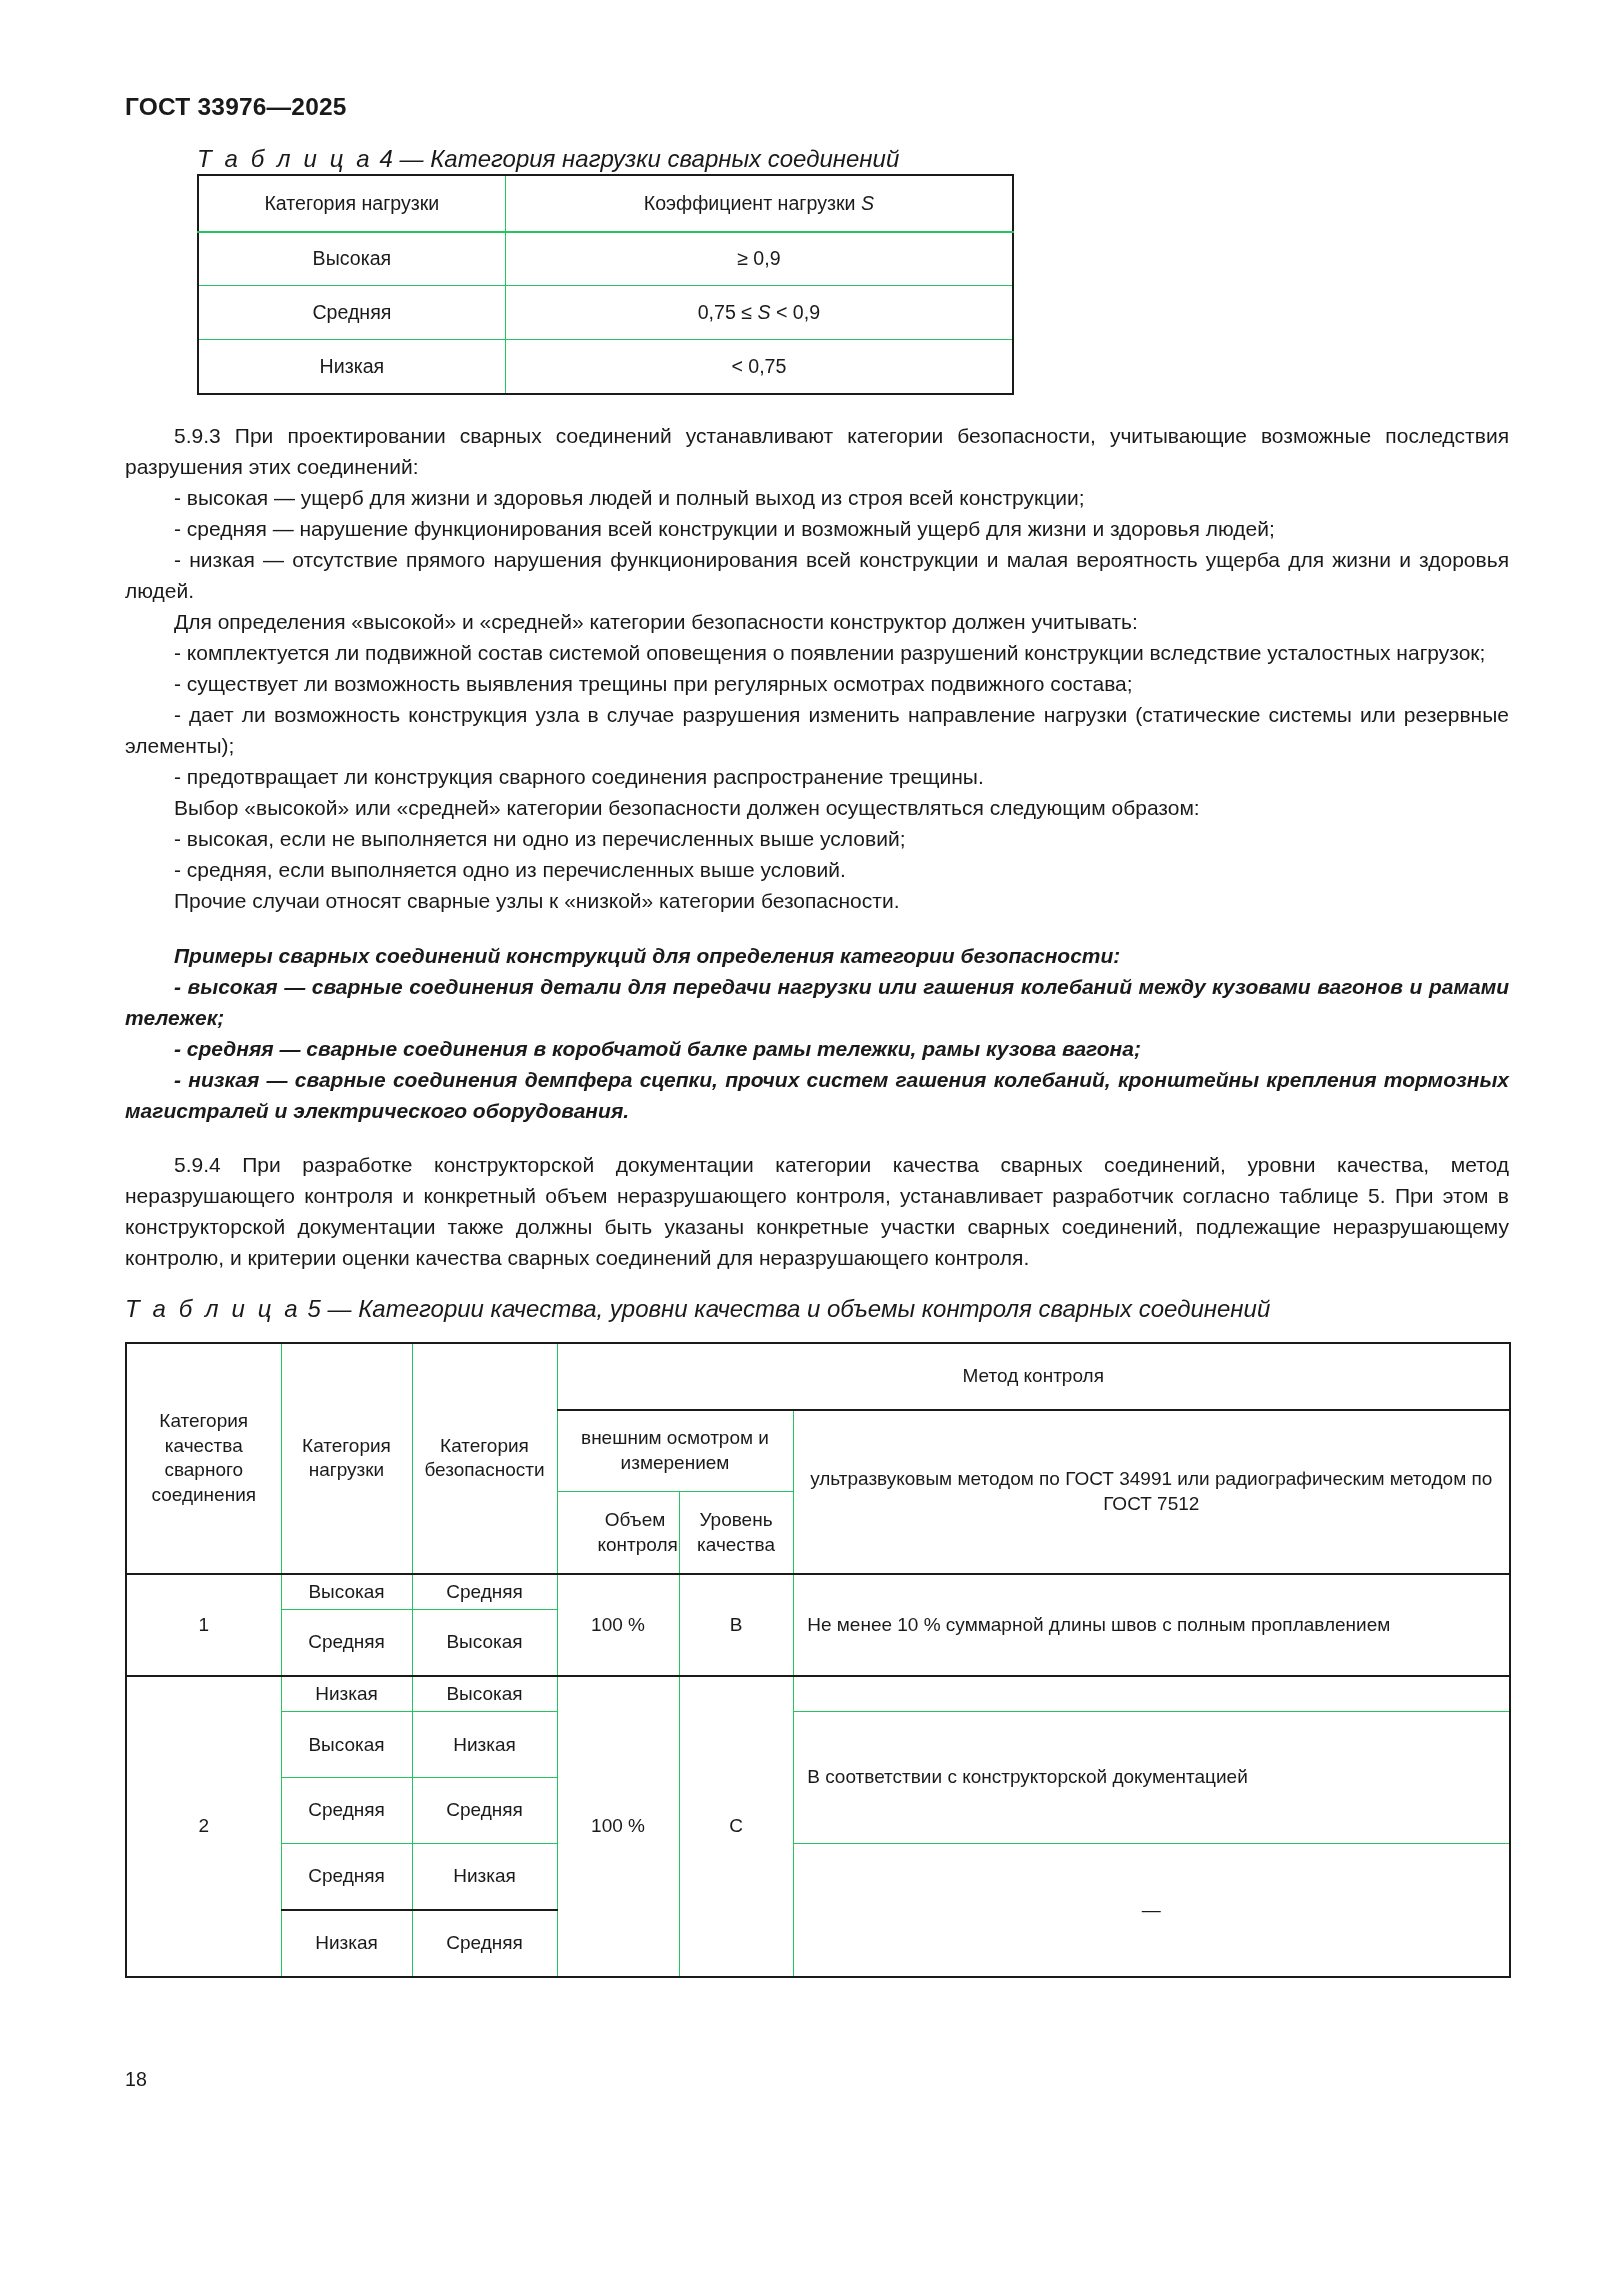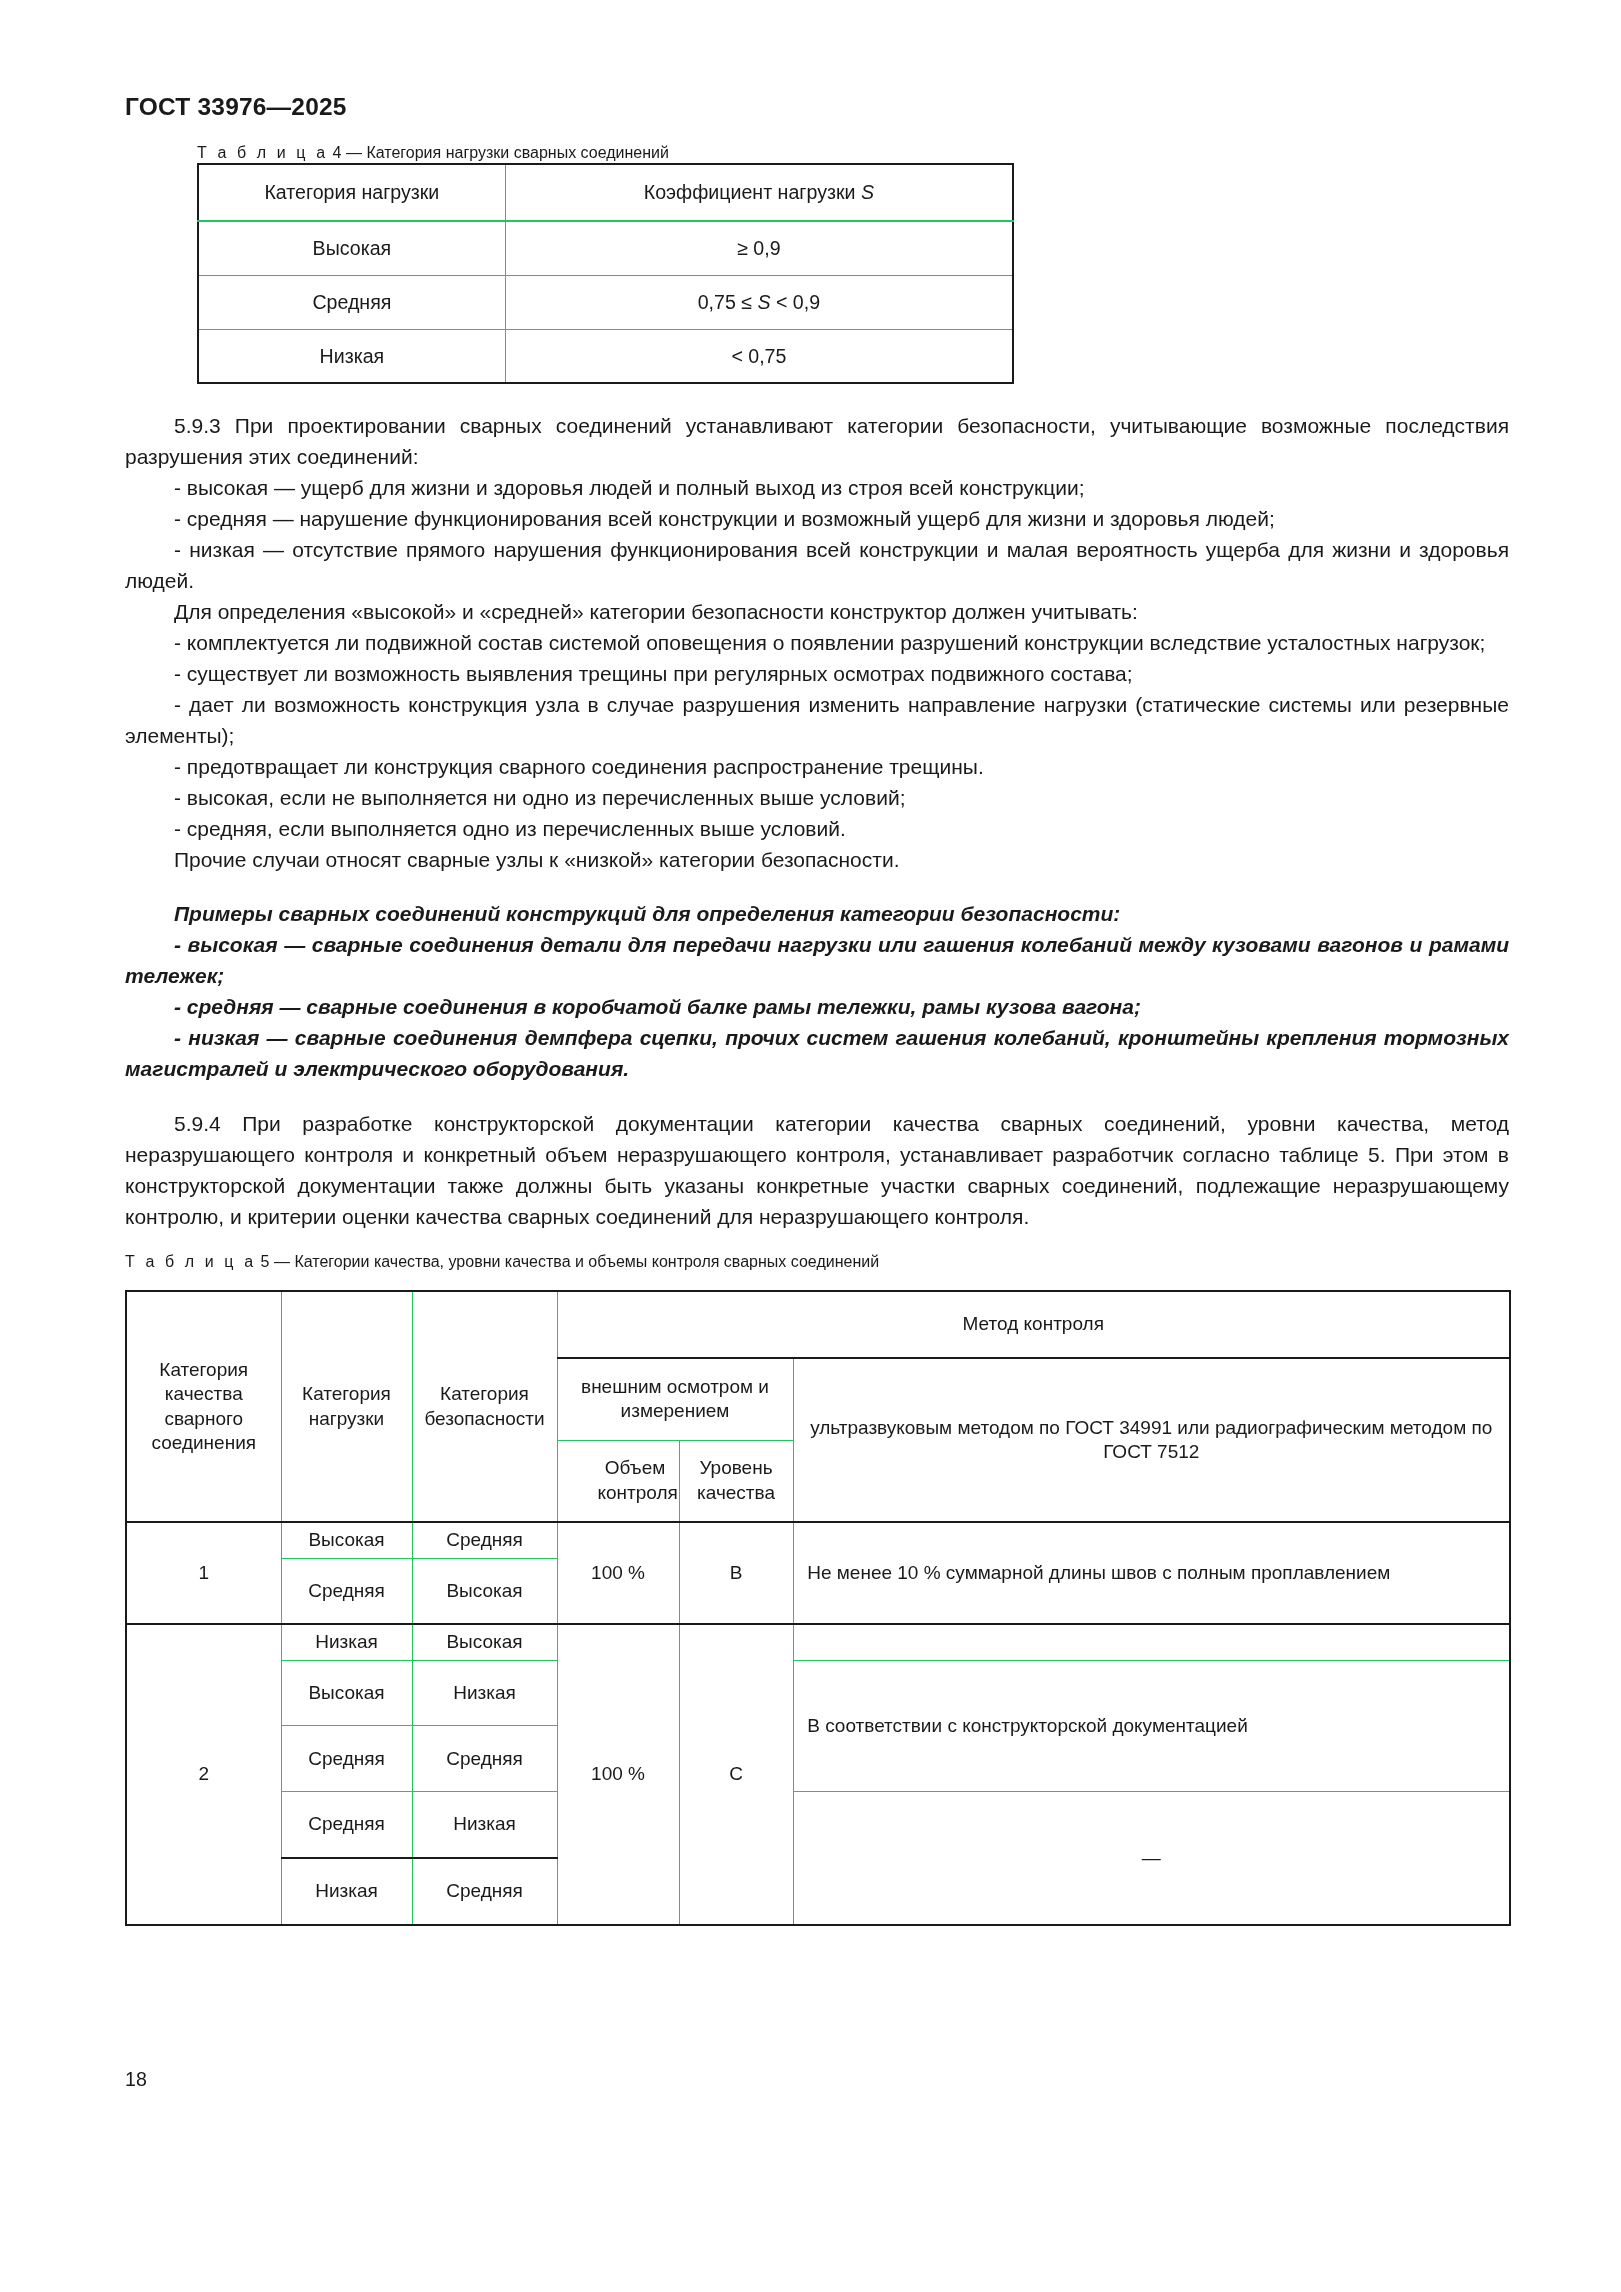--- a/index.html
+++ b/index.html
@@ -31,23 +31,24 @@
   .doc-header {
     margin-top: 94px;
     font-size: 24.5px;
     font-weight: bold;
     letter-spacing: 0.2px;
     line-height: 1.1;
   }
 
   
   .table-caption {
-    font-size: 16px;
+    font-size: 24px;
     line-height: 1.3;
     white-space: nowrap;
+    font-style: italic;
   }
   .caption-word {
     letter-spacing: 3.1px;
   }
   .caption-num {
     letter-spacing: 0;
   }
 
   
   table {
@@ -182,20 +183,21 @@
     <div class="body-text">
       <p class="para">5.9.3 При проектировании сварных соединений устанавливают категории безопасности, учитывающие возможные последствия разрушения этих соединений:</p>
       <p class="para">- высокая — ущерб для жизни и здоровья людей и полный выход из строя всей конструкции;</p>
       <p class="para">- средняя — нарушение функционирования всей конструкции и возможный ущерб для жизни и здоровья людей;</p>
       <p class="para">- низкая — отсутствие прямого нарушения функционирования всей конструкции и малая вероятность ущерба для жизни и здоровья людей.</p>
       <p class="para">Для определения «высокой» и «средней» категории безопасности конструктор должен учитывать:</p>
       <p class="para">- комплектуется ли подвижной состав системой оповещения о появлении разрушений конструкции вследствие усталостных нагрузок;</p>
       <p class="para">- существует ли возможность выявления трещины при регулярных осмотрах подвижного состава;</p>
       <p class="para">- дает ли возможность конструкция узла в случае разрушения изменить направление нагрузки (статические системы или резервные элементы);</p>
       <p class="para">- предотвращает ли конструкция сварного соединения распространение трещины.</p>
+      <p class="para">Выбор «высокой» или «средней» категории безопасности должен осуществляться следующим образом:</p>
       <p class="para">- высокая, если не выполняется ни одно из перечисленных выше условий;</p>
       <p class="para">- средняя, если выполняется одно из перечисленных выше условий.</p>
       <p class="para">Прочие случаи относят сварные узлы к «низкой» категории безопасности.</p>
 
       <div class="gap"></div>
 
       <p class="bi">Примеры сварных соединений конструкций для определения категории безопасности:</p>
       <p class="bi">- высокая — сварные соединения детали для передачи нагрузки или гашения колебаний между кузовами вагонов и рамами тележек;</p>
       <p class="bi">- средняя — сварные соединения в коробчатой балке рамы тележки, рамы кузова вагона;</p>
       <p class="bi">- низкая — сварные соединения демпфера сцепки, прочих систем гашения колебаний, кронштейны крепления тормозных магистралей и электрического оборудования.</p>

